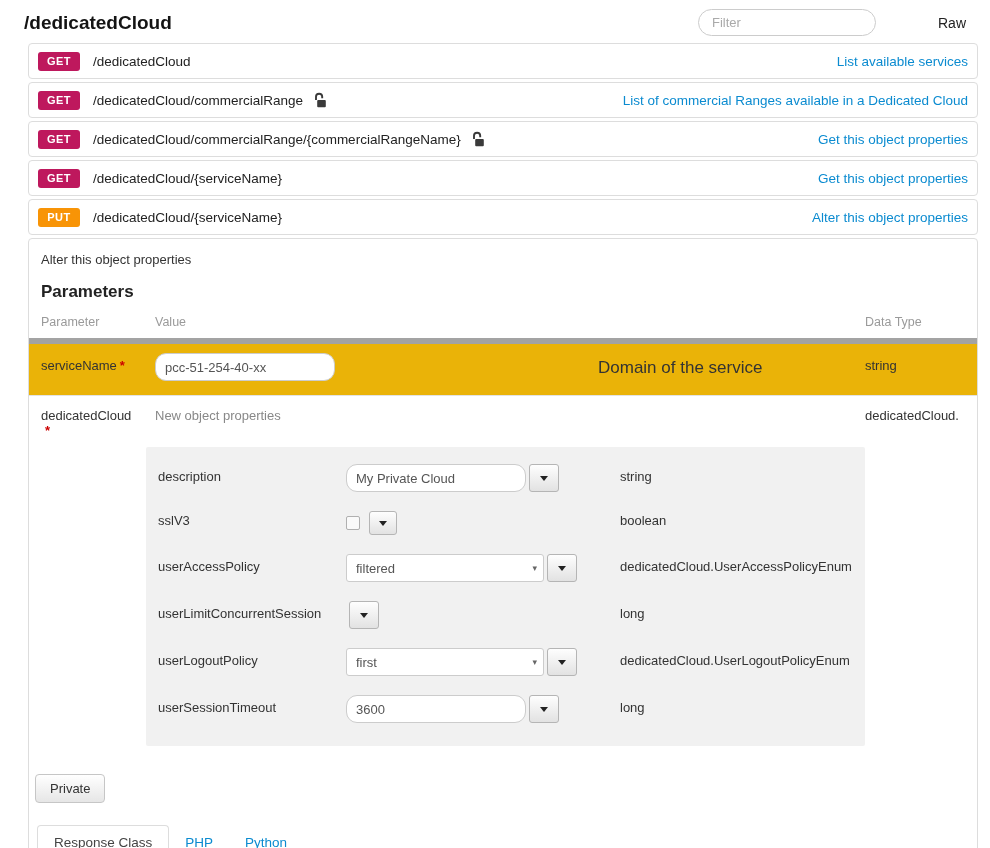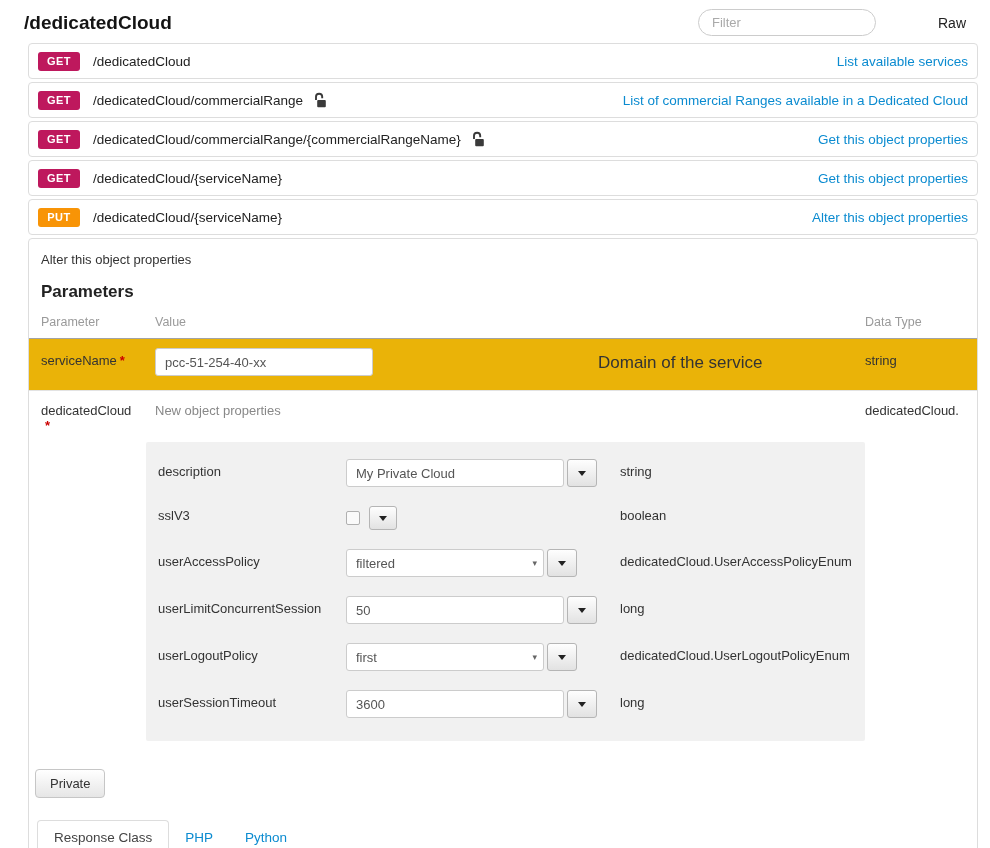--- a/index.html
+++ b/index.html
@@ -38,26 +38,26 @@
   .ep-link { margin-left:auto; color:#0b8bd0; font-size:13.5px; text-decoration:none; cursor:pointer;text-align:center; }
 
   
   .panel {
     margin:0 12px 0 28px; border:1px solid #ddd; border-radius:4px;
     background:#fff; padding-bottom:6px;
   }
   .panel-desc { padding:13px 12px 1px; font-size:13px; color:#333; }
   .params-title { padding:14px 12px 11px; font-weight:bold; font-size:17px; color:#222; }
   .grid4 { display:grid; grid-template-columns:114px 443px 1fr 100px; align-items:start; }
-  .thead { padding:2px 12px 9px; color:#9a9a9a; font-size:12.5px; border-bottom:1px solid #a3a3a3; }
+  .thead { padding:2px 12px 9px; color:#9a9a9a; font-size:12.5px; border-bottom:6px solid #a3a3a3; }
   .row-service { padding:9px 12px 14px; background:#eab308; border-bottom:1px solid #e3e3e3; }
   .pname { font-size:13px; color:#333; padding-top:5px; }
   .req { color:#cc0000; font-weight:bold; margin-left:3px; }
   .val-input {
-    width:218px; height:28px; border:1px solid #ccc; border-radius:3px;
+    width:180px; height:28px; border:1px solid #ccc; border-radius:11px;
     padding:0 9px; font-size:13px; color:#555; outline:none;
     font-family:"Liberation Sans", sans-serif;
   }
   .pdesc { font-size:17px; color:#333; padding-top:5px; }
   .ptype { font-size:13px; color:#333; padding-top:5px; white-space:nowrap; overflow:hidden; }
 
   .row-object-head { display:grid; grid-template-columns:114px 1fr 100px; padding:12px 12px 0; align-items:start; }
   .obj-desc { color:#888; font-size:13px; }
   .block { display:block; }
 
@@ -216,21 +216,20 @@
           <span class="dd-btn">
             <span class="caret"></span>
           </span>
         </span>
         <span class="field-type">dedicatedCloud.UserAccessPolicyEnum</span>
       </div>
 
       <div class="field">
         <span class="field-label">userLimitConcurrentSession</span>
         <span class="ctl">
-          <input class="val-input" value="50" style="">
           <span class="dd-btn">
             <span class="caret"></span>
           </span>
         </span>
         <span class="field-type">long</span>
       </div>
 
       <div class="field">
         <span class="field-label">userLogoutPolicy</span>
         <span class="ctl">

